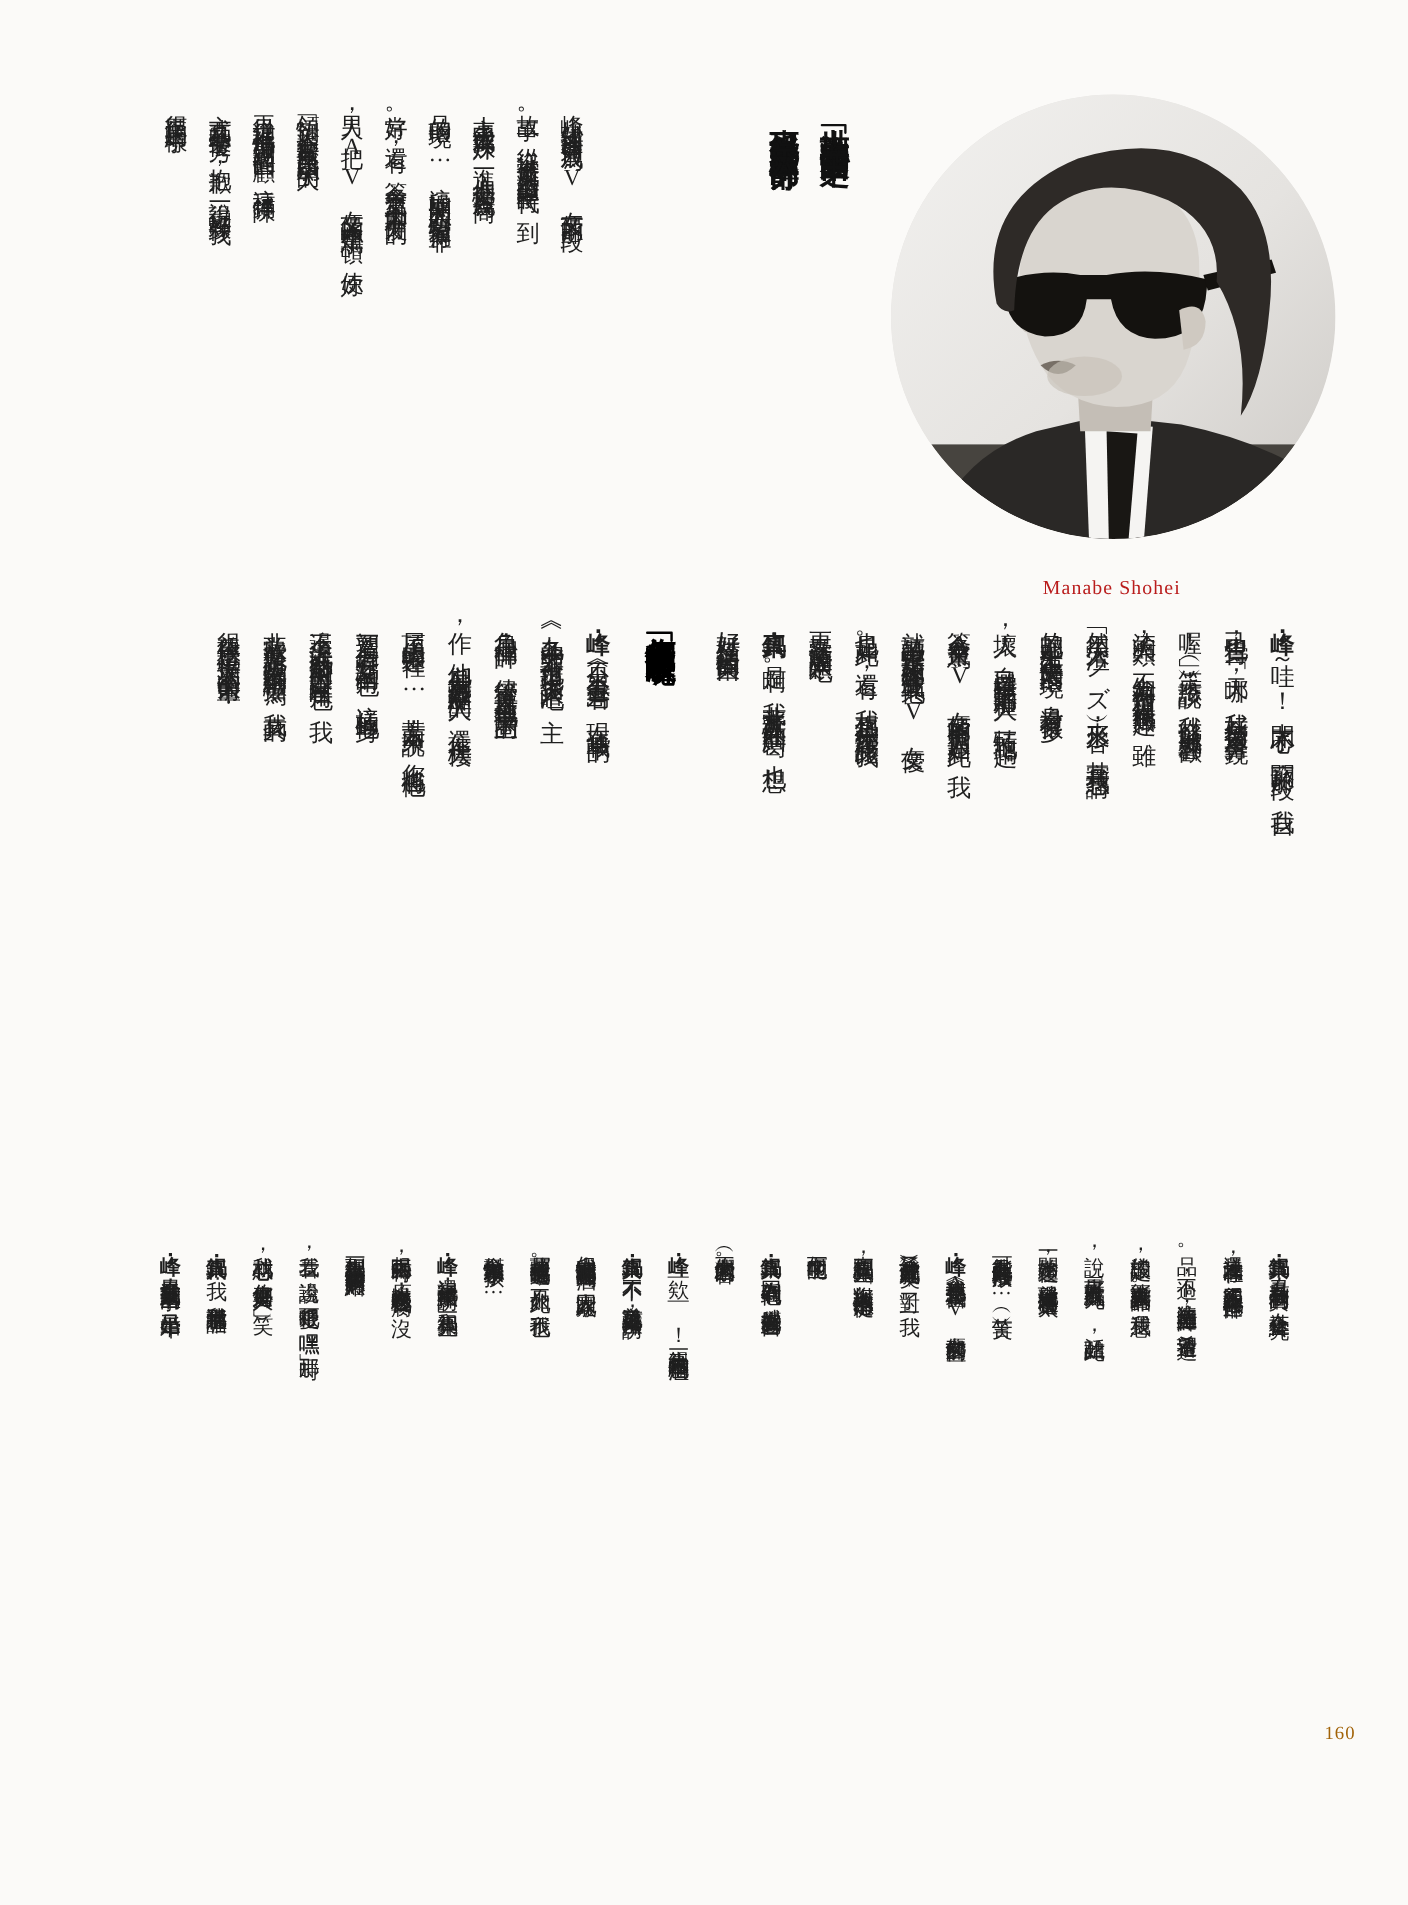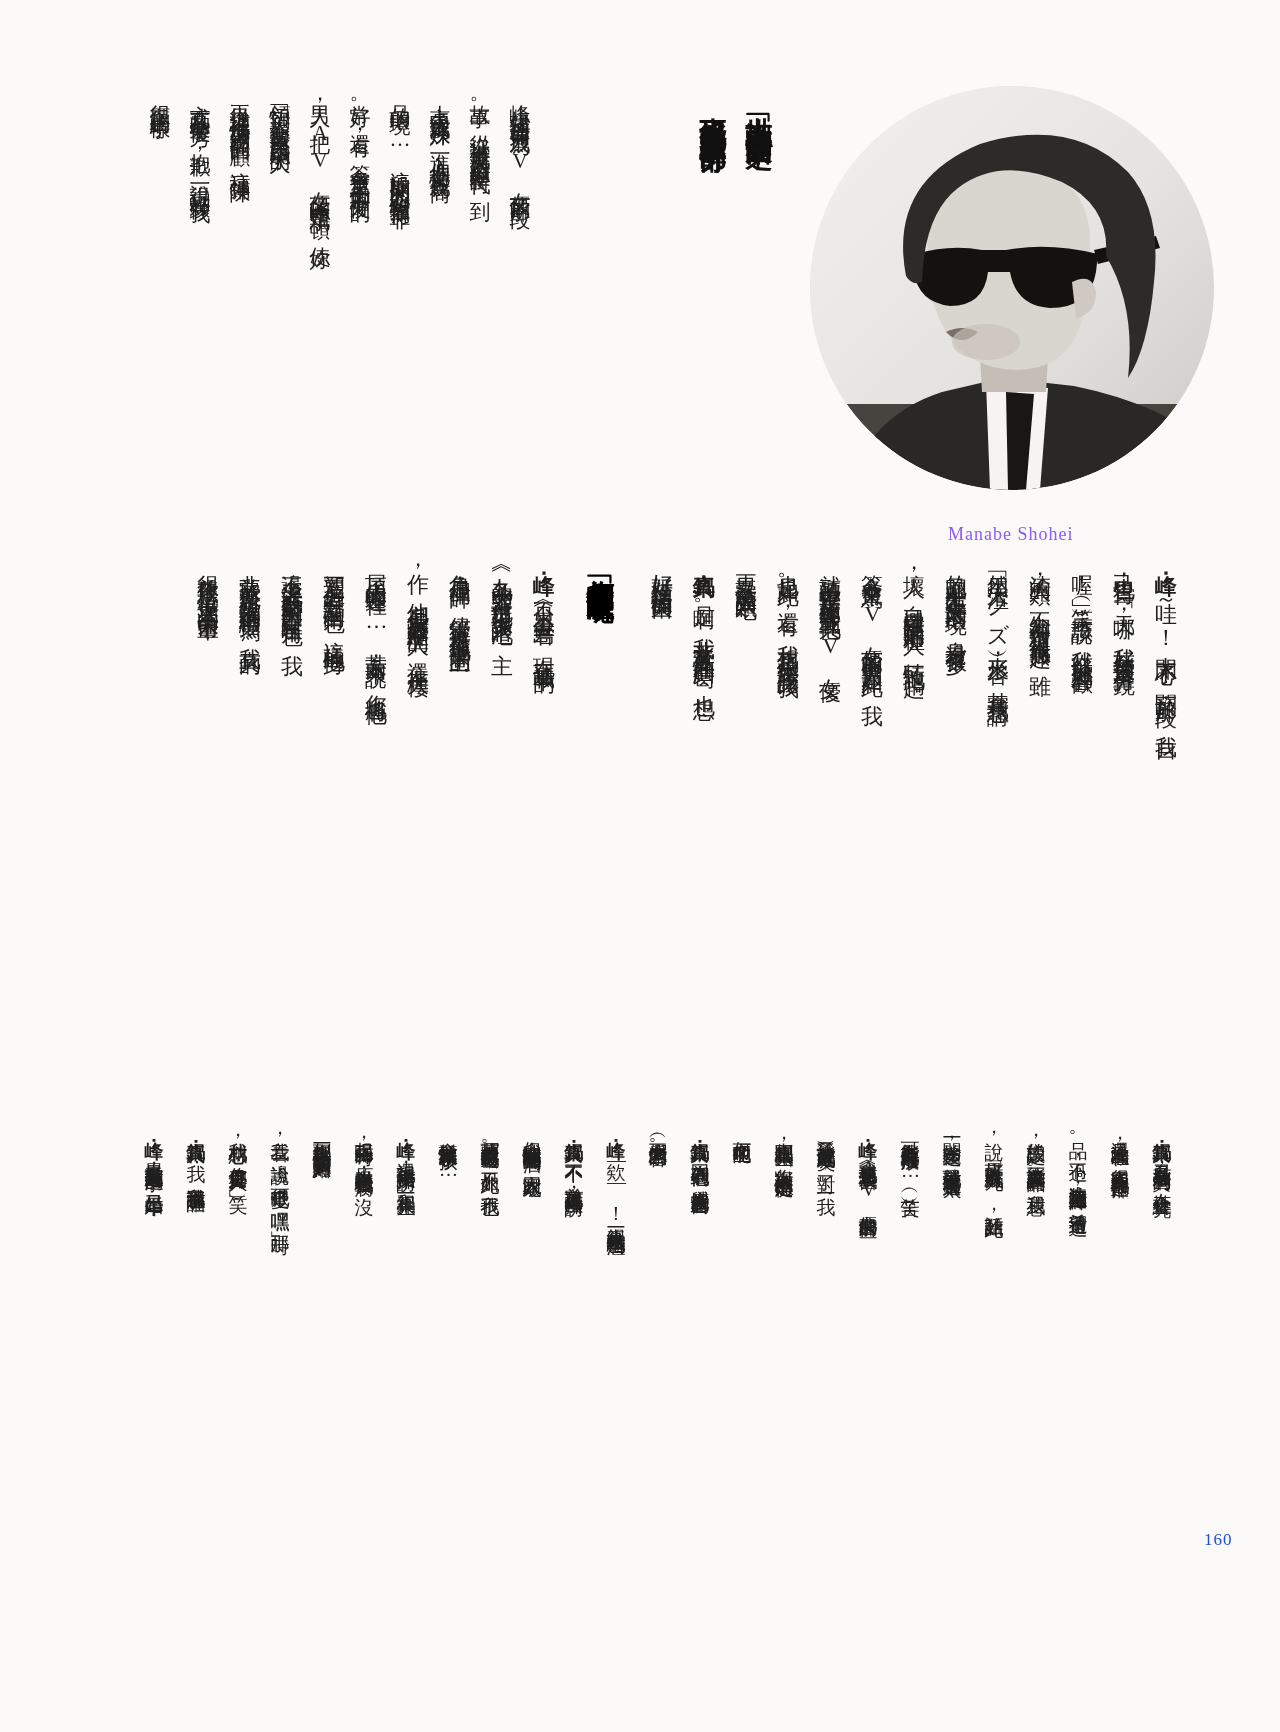--- a/index.html
+++ b/index.html
@@ -21,21 +21,21 @@
     font-size:27px;font-weight:700;letter-spacing:2px;line-height:46px;
     color:#111;
   }
   
   .photo{
     position:absolute;left:810px;top:86px;width:404px;height:404px;
     border-radius:50%;overflow:hidden;background:#e7e5e2;
   }
   .caption{
     position:absolute;left:948px;top:524px;
-    font-size:18px;letter-spacing:1px;color:#8b5cf6;
+    font-size:18px;letter-spacing:1px;color:#b91c1c;
   }
   
   .intro{
     top:88px;right:740px;height:458px;
     font-size:21px;letter-spacing:3.1px;line-height:40px;color:#1f1f1f;
   }
   
   .band{color:#1f1f1f;}
   .mid{top:557px;right:93px;height:482px;font-size:22px;letter-spacing:3.2px;}
   .bot{top:1127px;right:97px;height:380px;font-size:19px;letter-spacing:1px;}
@@ -44,22 +44,22 @@
     font-weight:700;
     font-family:"Liberation Sans","DejaVu Sans",sans-serif;
   }
   .heading{
     margin:0;margin-block-start:16px;margin-block-end:10px;
     font-family:"Liberation Sans","DejaVu Sans",sans-serif;
     font-size:28px;font-weight:700;letter-spacing:1.5px;line-height:50px;
     color:#000;white-space:pre-line;
   }
   .pageno{
-    position:absolute;left:1204px;top:1530px;
-    font-size:17px;letter-spacing:1px;color:#1d4ed8;
+    position:absolute;left:1204px;top:1566px;
+    font-size:17px;letter-spacing:1px;color:#a16207;
   }
 </style>
 </head>
 <body>
 
 <div class="v pre headline">世人認為「有問題」的東西之中，
 也可能包含著某些「正確」的部分。</div>
 
 <div class="photo">
   <svg width="404" height="404" viewBox="0 0 404 404">

